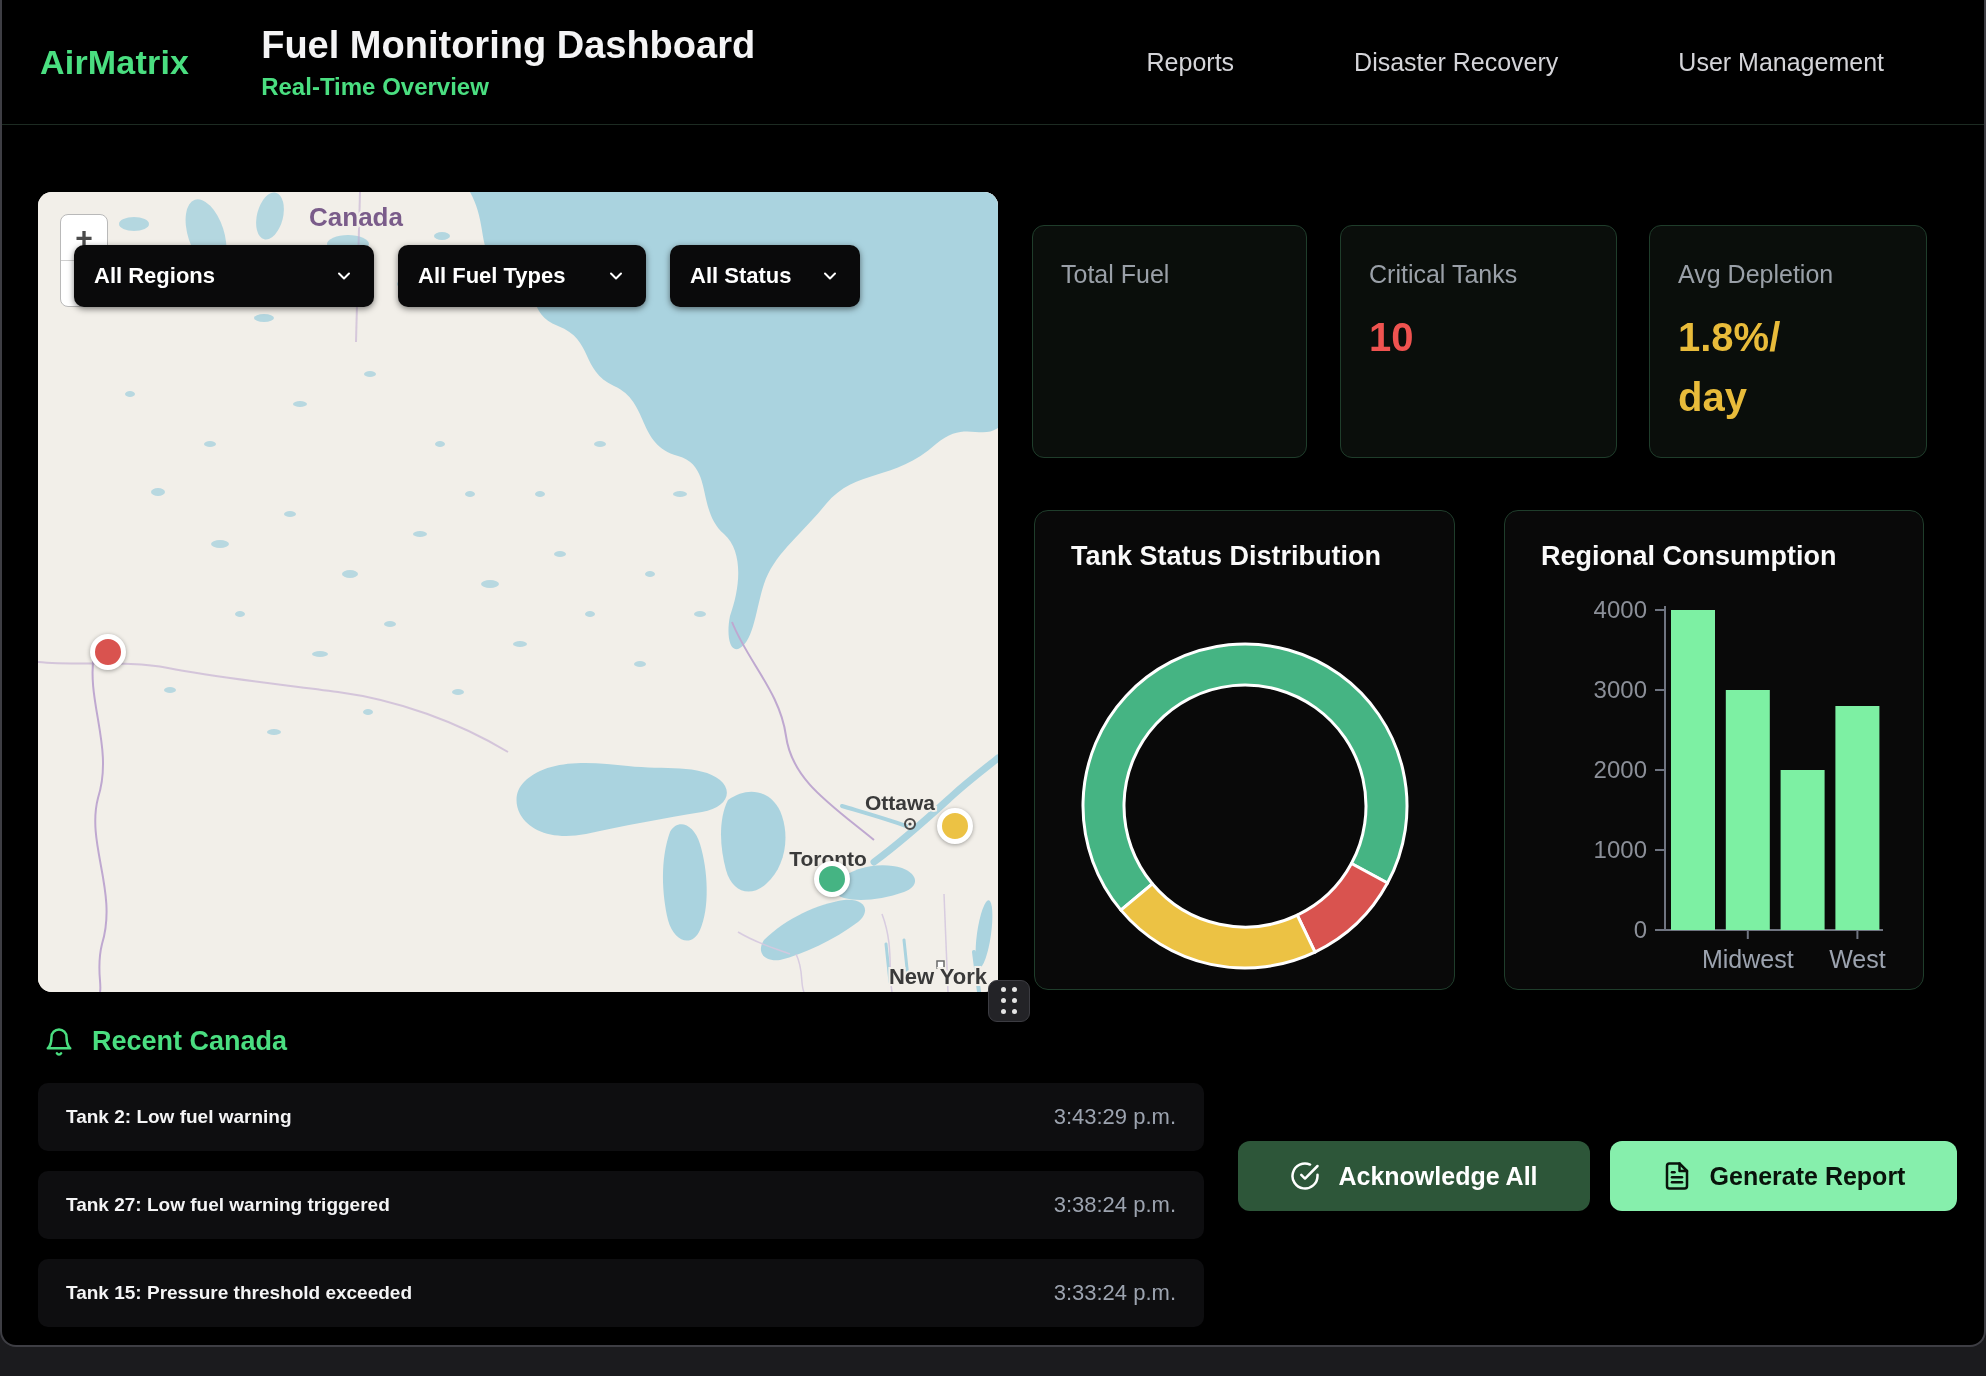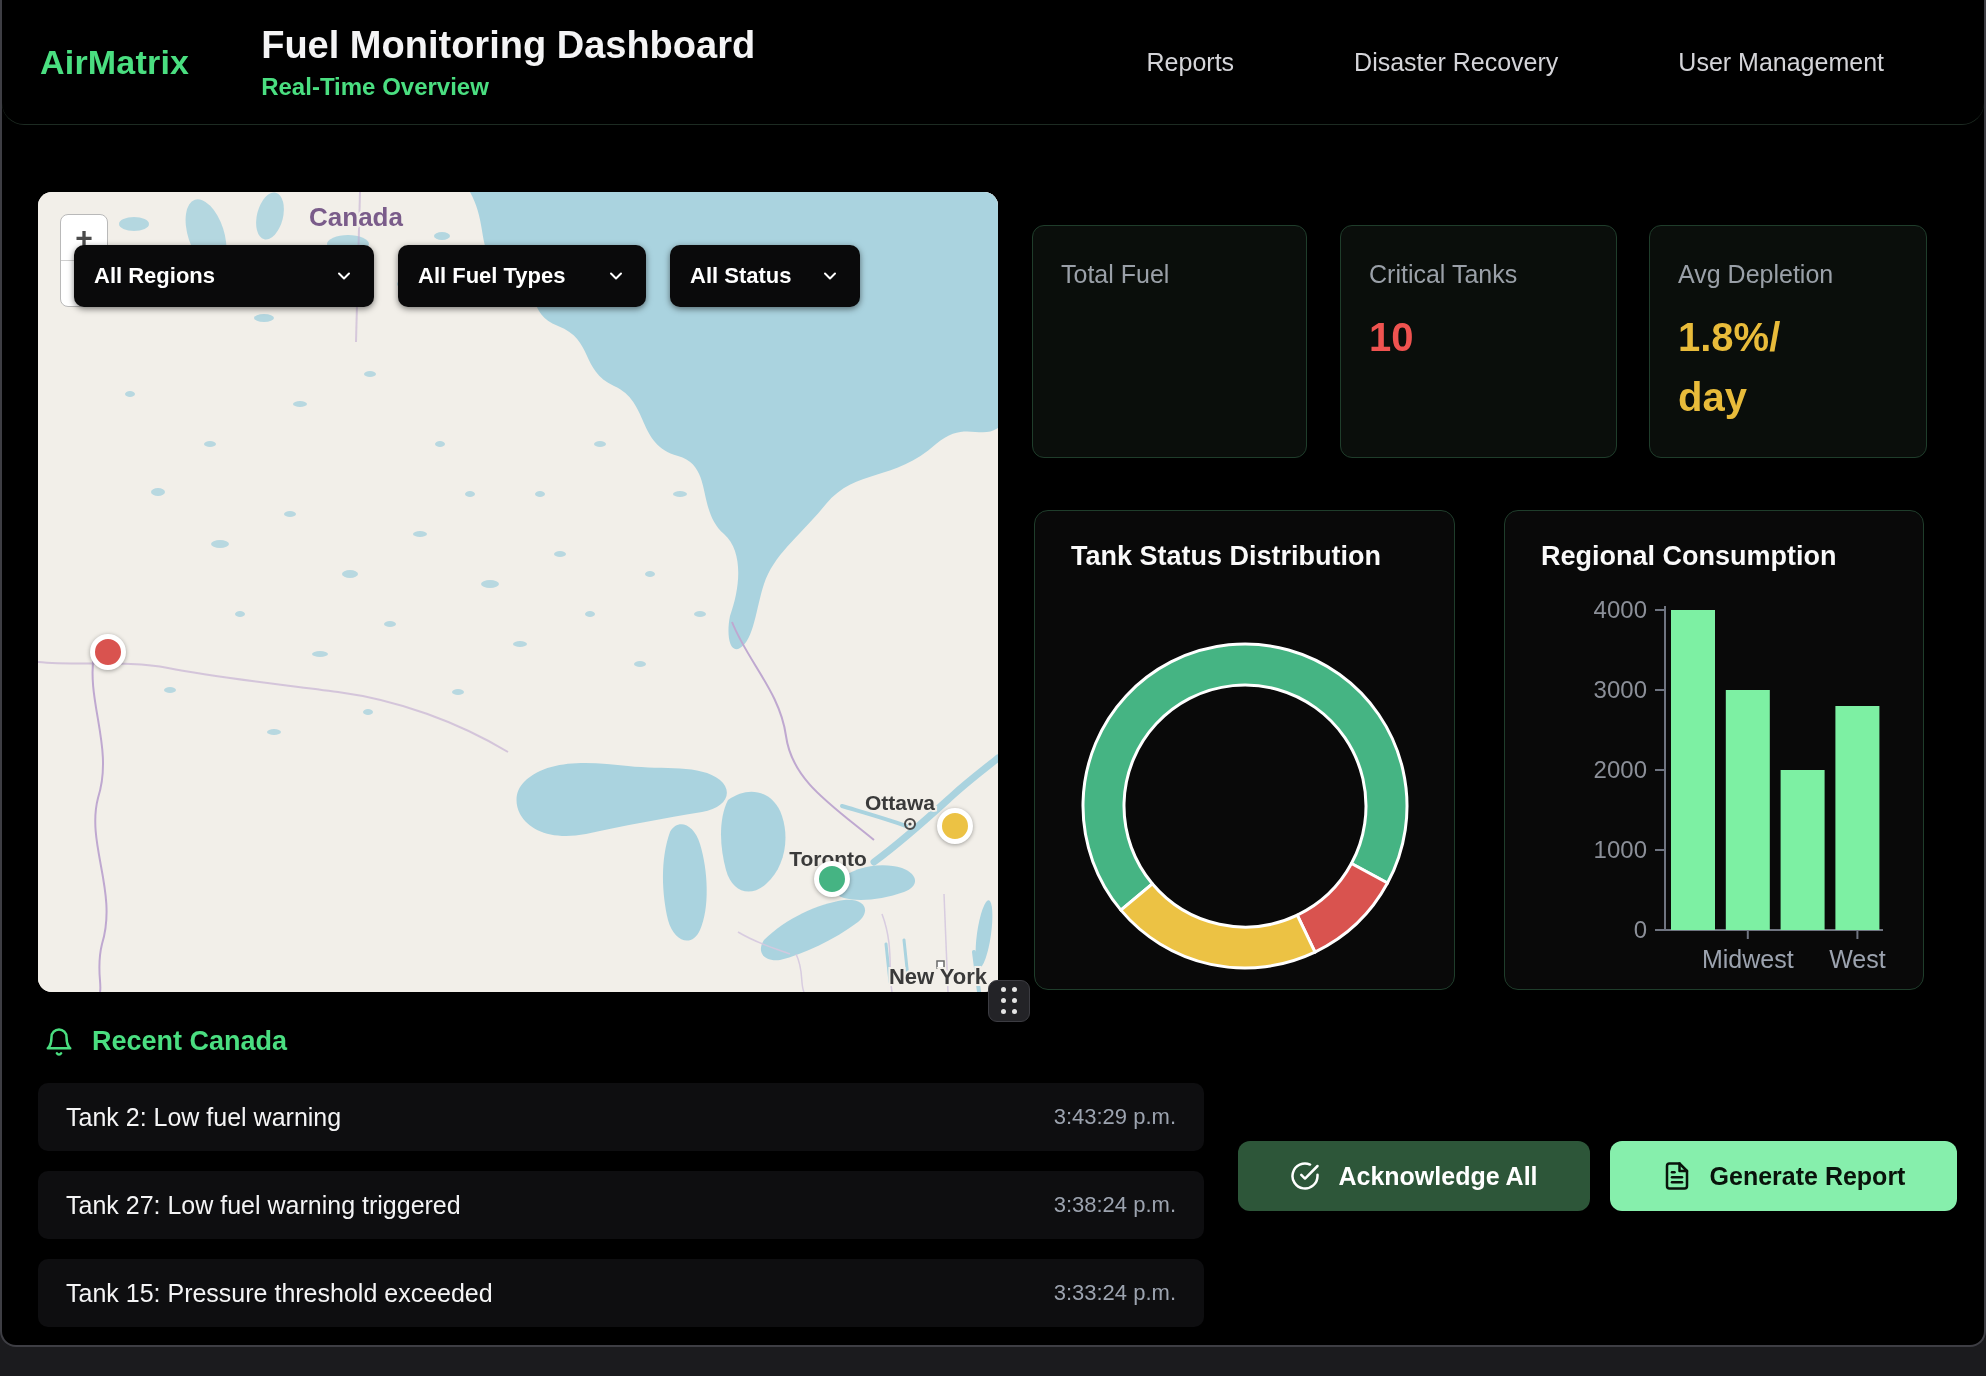--- a/index.html
+++ b/index.html
@@ -1,20 +1,20 @@
 <!DOCTYPE html>
 <html><head>
 <meta charset="utf-8">
 <style>
   html,body{margin:0;padding:0;background:#1b1b1e;font-family:"Liberation Sans","DejaVu Sans",sans-serif;}
   .app{position:relative;width:1982px;height:1345px;background:#000;border:2px solid #3e3e44;border-top:none;
        border-radius:0 0 16px 16px;overflow:hidden;margin:0 auto;}
   
   .header{position:absolute;left:0;top:0;width:100%;height:124px;background:#000;border-bottom:1px solid #1d2b22;
-          display:flex;align-items:center;border-radius:22px;}
+          display:flex;align-items:center;}
   .logo{margin-left:38px;font-size:34px;font-weight:700;color:#4ade80;letter-spacing:.2px;}
   .titleblock{margin-left:72px;display:flex;flex-direction:column;gap:6px;}
   .page-title{font-size:38px;font-weight:700;color:#f4f4f5;}
   .page-subtitle{font-size:24px;font-weight:600;color:#4ade80;}
   .nav{margin-left:auto;display:flex;gap:120px;padding-right:100px;}
   .nav span{font-size:25px;color:#d4d4d8;cursor:pointer;}
   
   .map-card{position:absolute;left:36px;top:192px;width:960px;height:800px;border-radius:14px;overflow:hidden;background:#f2efe9;}
   .map-card svg.basemap{position:absolute;left:0;top:0;}
   .zoomctl{position:absolute;left:22px;top:22px;width:46px;background:#fff;border:1px solid #b9b9b9;border-radius:8px;overflow:hidden;}
@@ -33,21 +33,21 @@
   .stat .slabel{font-size:25px;color:#9aa0a8;font-weight:500;}
   .stat .svalue{margin-top:18px;font-size:40px;font-weight:700;line-height:1.5;white-space:pre-line;}
   
   .chart-card{position:absolute;top:510px;height:480px;background:#090909;border:1px solid #1f3d2b;border-radius:14px;box-sizing:border-box;}
   .chart-title{font-size:27px;font-weight:700;color:#fafafa;margin:30px 0 0 36px;}
   
   .alerts-header{position:absolute;left:42px;top:1026px;display:flex;align-items:center;gap:18px;}
   .alerts-header .atitle{font-size:27px;font-weight:700;color:#4ade80;}
   .alert-row{position:absolute;left:36px;width:1166px;height:68px;background:#0e0e10;border-radius:10px;
              display:flex;align-items:center;justify-content:space-between;padding:0 28px;box-sizing:border-box;cursor:pointer;}
-  .alert-row .msg{font-size:25px;color:#f4f4f5;font-weight:400;}
+  .alert-row .msg{font-size:19px;color:#f4f4f5;font-weight:700;}
   .alert-row .time{font-size:22px;color:#9ca3af;}
   
   .btn{position:absolute;top:1141px;height:70px;border:none;border-radius:12px;display:flex;align-items:center;justify-content:center;
        gap:18px;font-family:inherit;font-size:25px;font-weight:700;cursor:pointer;}
   .btn-ack{left:1236px;width:352px;background:#2d5639;color:#fff;}
   .btn-gen{left:1608px;width:347px;background:#86efac;color:#09130b;}
 </style>
 </head>
 <body>
 

